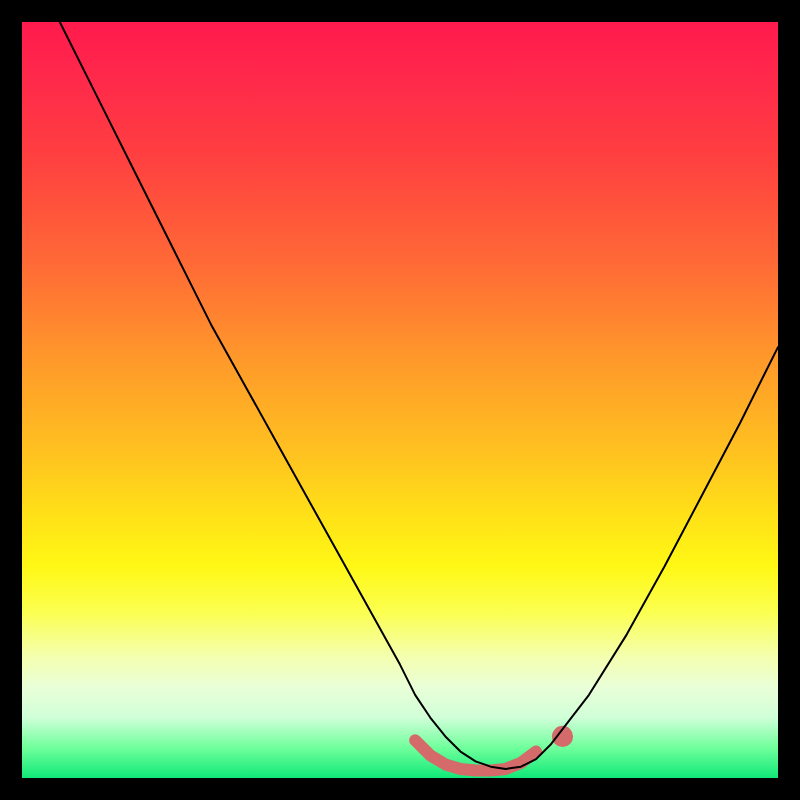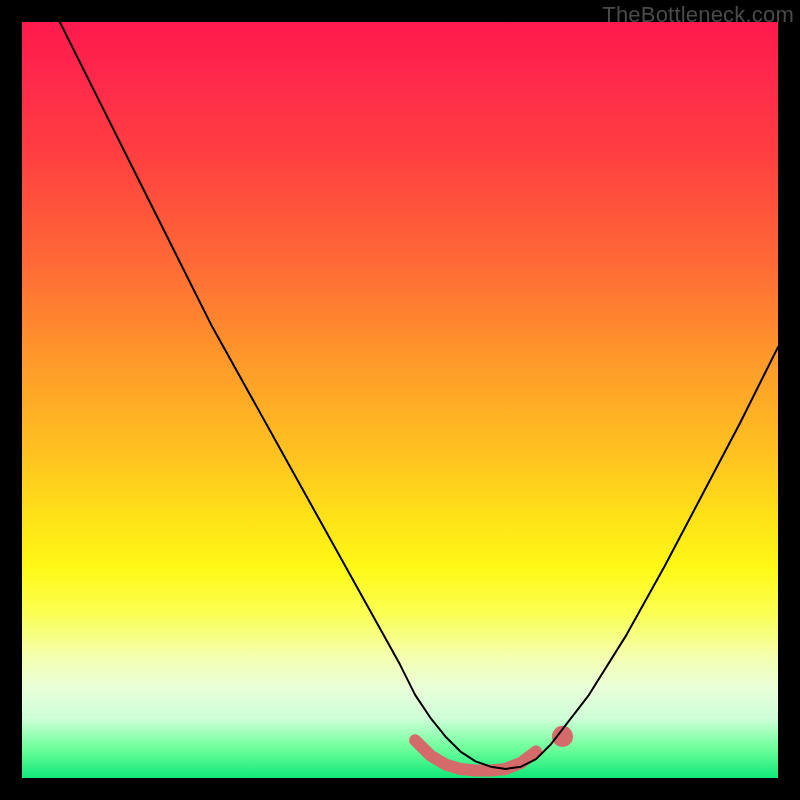--- a/index.html
+++ b/index.html
@@ -64,14 +64,13 @@
 <body>
 
 <div class="frame">
   <div class="plot-area">
     <svg class="curve" viewBox="0 0 756 756" preserveAspectRatio="none">
       <path id="marker-path" fill="none" d="M393.12 718.20 L408.24 733.32 L423.36 742.39 L438.48 746.93 L453.60 748.44 L468.72 748.44 L483.84 746.93 L498.96 740.88 L514.08 729.54" stroke="#d46a6a" stroke-width="12" stroke-linecap="round" stroke-linejoin="round"></path>
       <circle id="marker-dot" cx="540.54" cy="714.42" r="10.58" fill="#d46a6a"></circle>
       <path id="main-curve" fill="none" d="M37.80 0.00 L75.60 75.60 L113.40 151.20 L151.20 226.80 L189.00 302.40 L226.80 370.44 L264.60 438.48 L302.40 506.52 L340.20 574.56 L378.00 642.60 L393.12 672.84 L408.24 695.52 L423.36 714.42 L438.48 729.54 L453.60 739.37 L468.72 744.66 L483.84 746.93 L498.96 744.66 L514.08 737.10 L529.20 721.98 L567.00 672.84 L604.80 612.36 L642.60 544.32 L680.40 472.50 L718.20 400.68 L756.00 325.08" stroke="#000000" stroke-width="2" stroke-linecap="round" stroke-linejoin="round"></path>
     </svg>
   </div>
-  <div class="watermark">TheBottleneck.com</div>
 </div>
 
 </body></html>

